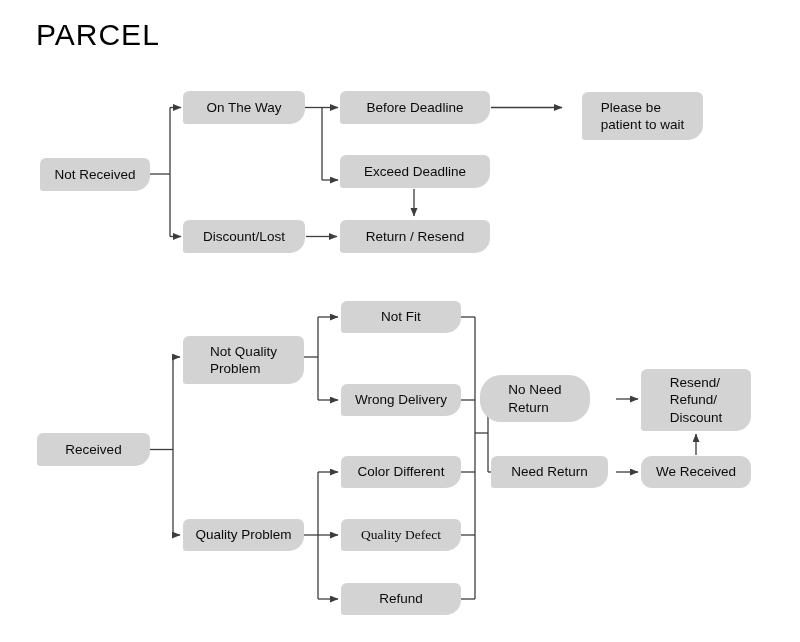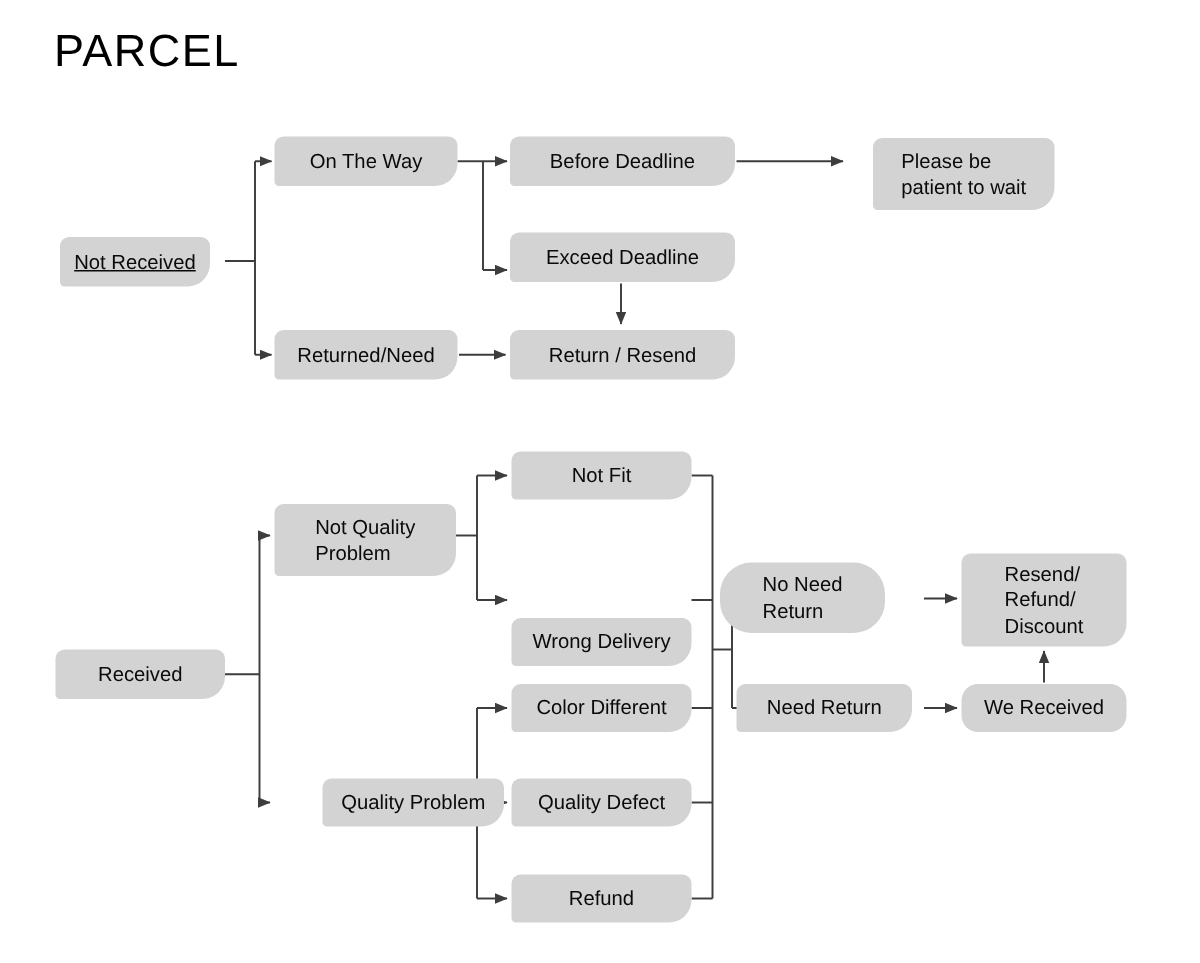--- a/index.html
+++ b/index.html
@@ -105,37 +105,37 @@
     <path class="wire" d="M475,433 H488"></path>
     <path class="wire" d="M488,398.5 V472"></path>
     <path class="wire" d="M488,398.5 H502" marker-end="url(#ah)"></path>
     <path class="wire" d="M488,472 H502" marker-end="url(#ah)"></path>
 
     <path class="wire" d="M616,399 H638" marker-end="url(#ah)"></path>
     <path class="wire" d="M616,472 H638" marker-end="url(#ah)"></path>
     <path class="wire" d="M696,455 V434" marker-end="url(#ah)"></path>
   </svg>
 
-  <div class="node" style="left:40px; top:158px; width:100px; height:33px;text-decoration:underline;">Not Received</div>
+  <div class="node" style="left:40px; top:158px; width:110px; height:33px;">Not Received</div>
   <div class="node" style="left:183px; top:91px; width:122px; height:33px;">On The Way</div>
   <div class="node" style="left:340px; top:91px; width:150px; height:33px;">Before Deadline</div>
   <div class="node ml" style="left:582px; top:92px; width:121px; height:48px;">Please be
 patient to wait</div>
   <div class="node" style="left:340px; top:155px; width:150px; height:33px;">Exceed Deadline</div>
   <div class="node" style="left:340px; top:220px; width:150px; height:33px;">Return / Resend</div>
-  <div class="node" style="left:183px; top:220px; width:122px; height:33px;">Returned/Need</div>
+  <div class="node" style="left:183px; top:220px; width:122px; height:33px;">Discount/Lost</div>
 
   <div class="node" style="left:37px; top:433px; width:113px; height:33px;">Received</div>
   <div class="node ml" style="left:183px; top:336px; width:121px; height:48px;">Not Quality
 Problem</div>
-  <div class="node" style="left:183px; top:519px; width:121px; height:32px;margin-left:32px;">Quality Problem</div>
+  <div class="node" style="left:183px; top:519px; width:121px; height:32px;">Quality Problem</div>
   <div class="node" style="left:341px; top:301px; width:120px; height:32px;">Not Fit</div>
-  <div class="node" style="left:341px; top:384px; width:120px; height:32px;margin-top:28px;">Wrong Delivery</div>
+  <div class="node" style="left:341px; top:384px; width:120px; height:32px;">Wrong Delivery</div>
   <div class="node" style="left:341px; top:456px; width:120px; height:32px;">Color Different</div>
-  <div class="node" style="left:341px; top:519px; width:120px; height:32px;">Quality Defect</div>
+  <div class="node" style="left:341px; top:519px; width:120px; height:32px;font-family:Liberation Serif, serif;">Quality Defect</div>
   <div class="node" style="left:341px; top:583px; width:120px; height:32px;">Refund</div>
   <div class="node ml" style="left:480px; top:375px; width:110px; height:47px;border-radius:21px;">No Need
 Return</div>
   <div class="node" style="left:491px; top:456px; width:117px; height:32px;">Need Return</div>
   <div class="node ml" style="left:641px; top:369px; width:110px; height:62px;">Resend/
 Refund/
 Discount</div>
   <div class="node" style="left:641px; top:456px; width:110px; height:32px;border-radius:11px;">We Received</div>
 
 </div>

